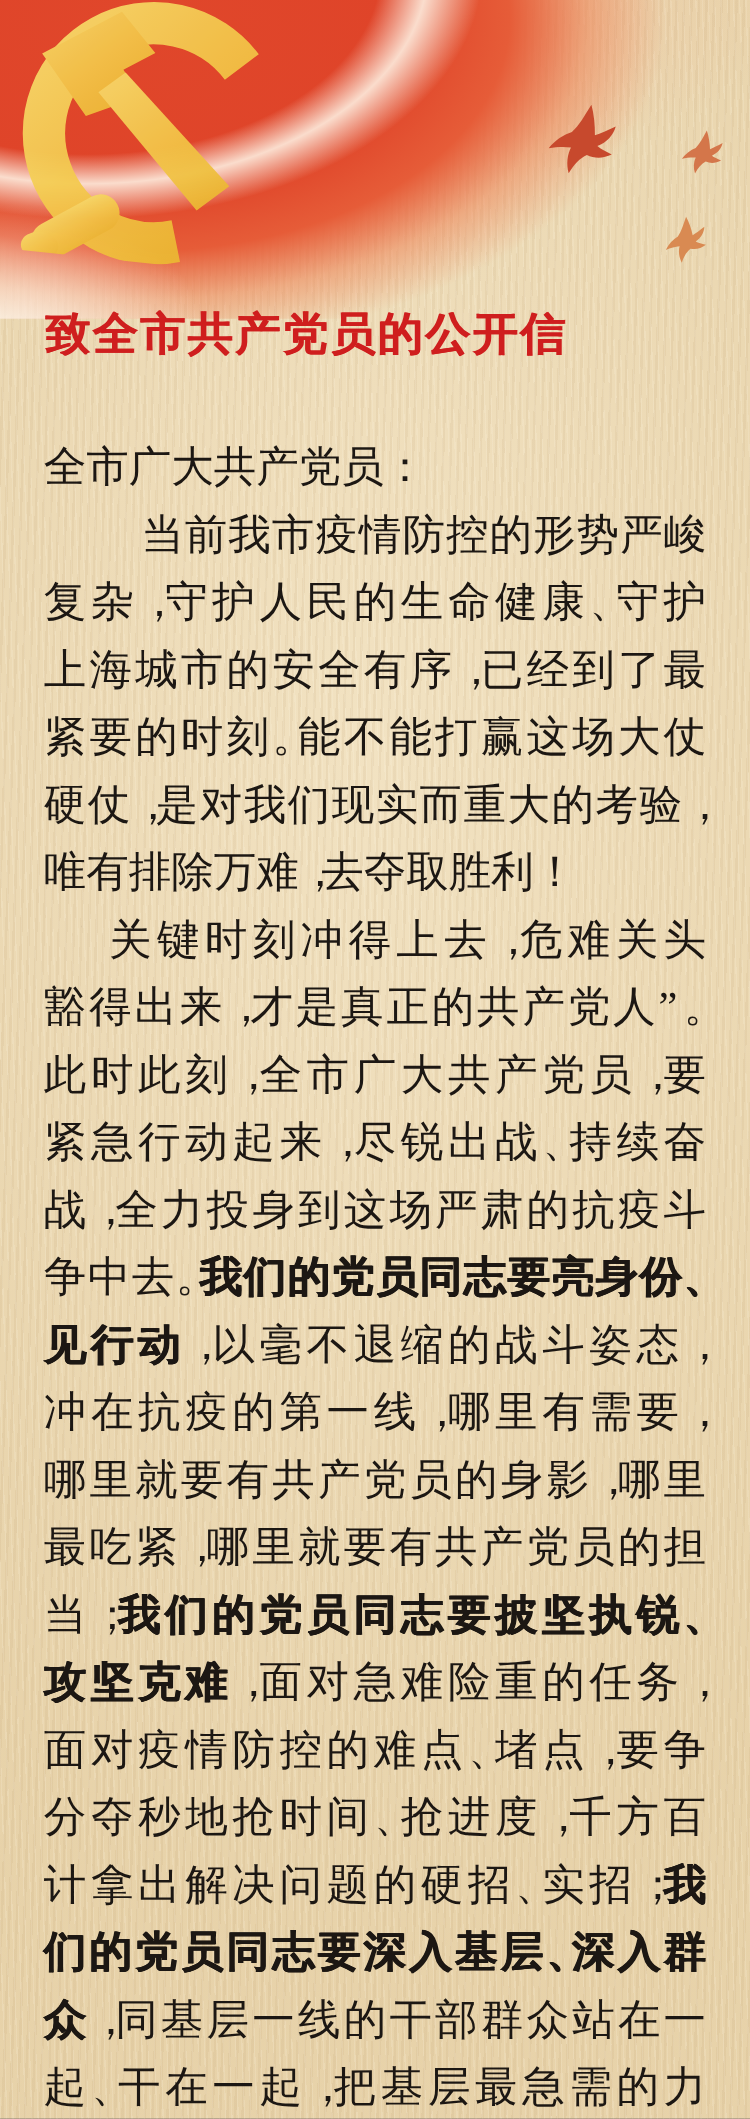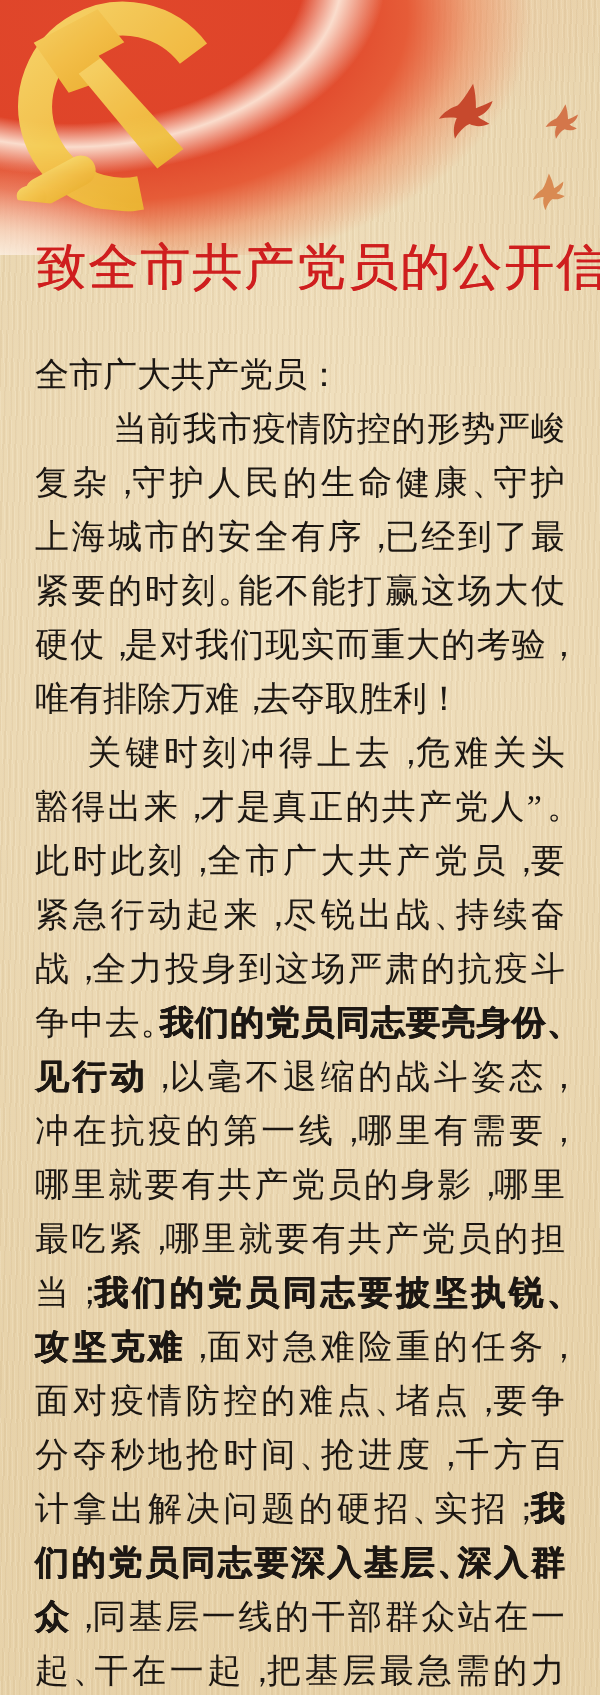--- a/index.html
+++ b/index.html
@@ -22,21 +22,21 @@
       radial-gradient(560px 200px at 170px 5px, rgba(240,150,110,0.38), rgba(240,150,110,0) 82%);
   }
   .emblem{position:absolute;left:-8px;top:-6px;transform:rotate(6deg);}
   .bird{position:absolute;}
   .bird-1{left:440px;top:82px;transform:rotate(8deg);}
   .bird-2{left:546px;top:103px;transform:rotate(5deg);}
   .bird-3{left:532px;top:170px;transform:rotate(-5deg);}
   .title{
     position:absolute;left:36px;top:238px;margin:0;width:530px;
     font-family:"Liberation Sans","DejaVu Sans",sans-serif;
-    font-size:50px;line-height:58px;font-weight:400;letter-spacing:2px;
+    font-size:36px;line-height:58px;font-weight:700;letter-spacing:2px;
     color:var(--title-red,#cf1e1e);
     text-shadow:0.8px 0 currentColor;
     white-space:nowrap;
   }
   .letter-body{position:absolute;left:35px;top:348px;width:530px;color:var(--text,#1c1713);}
   .line{
     height:54px;font-size:34px;line-height:54px;
     display:flex;align-items:center;justify-content:flex-start;
     white-space:nowrap;
   }

